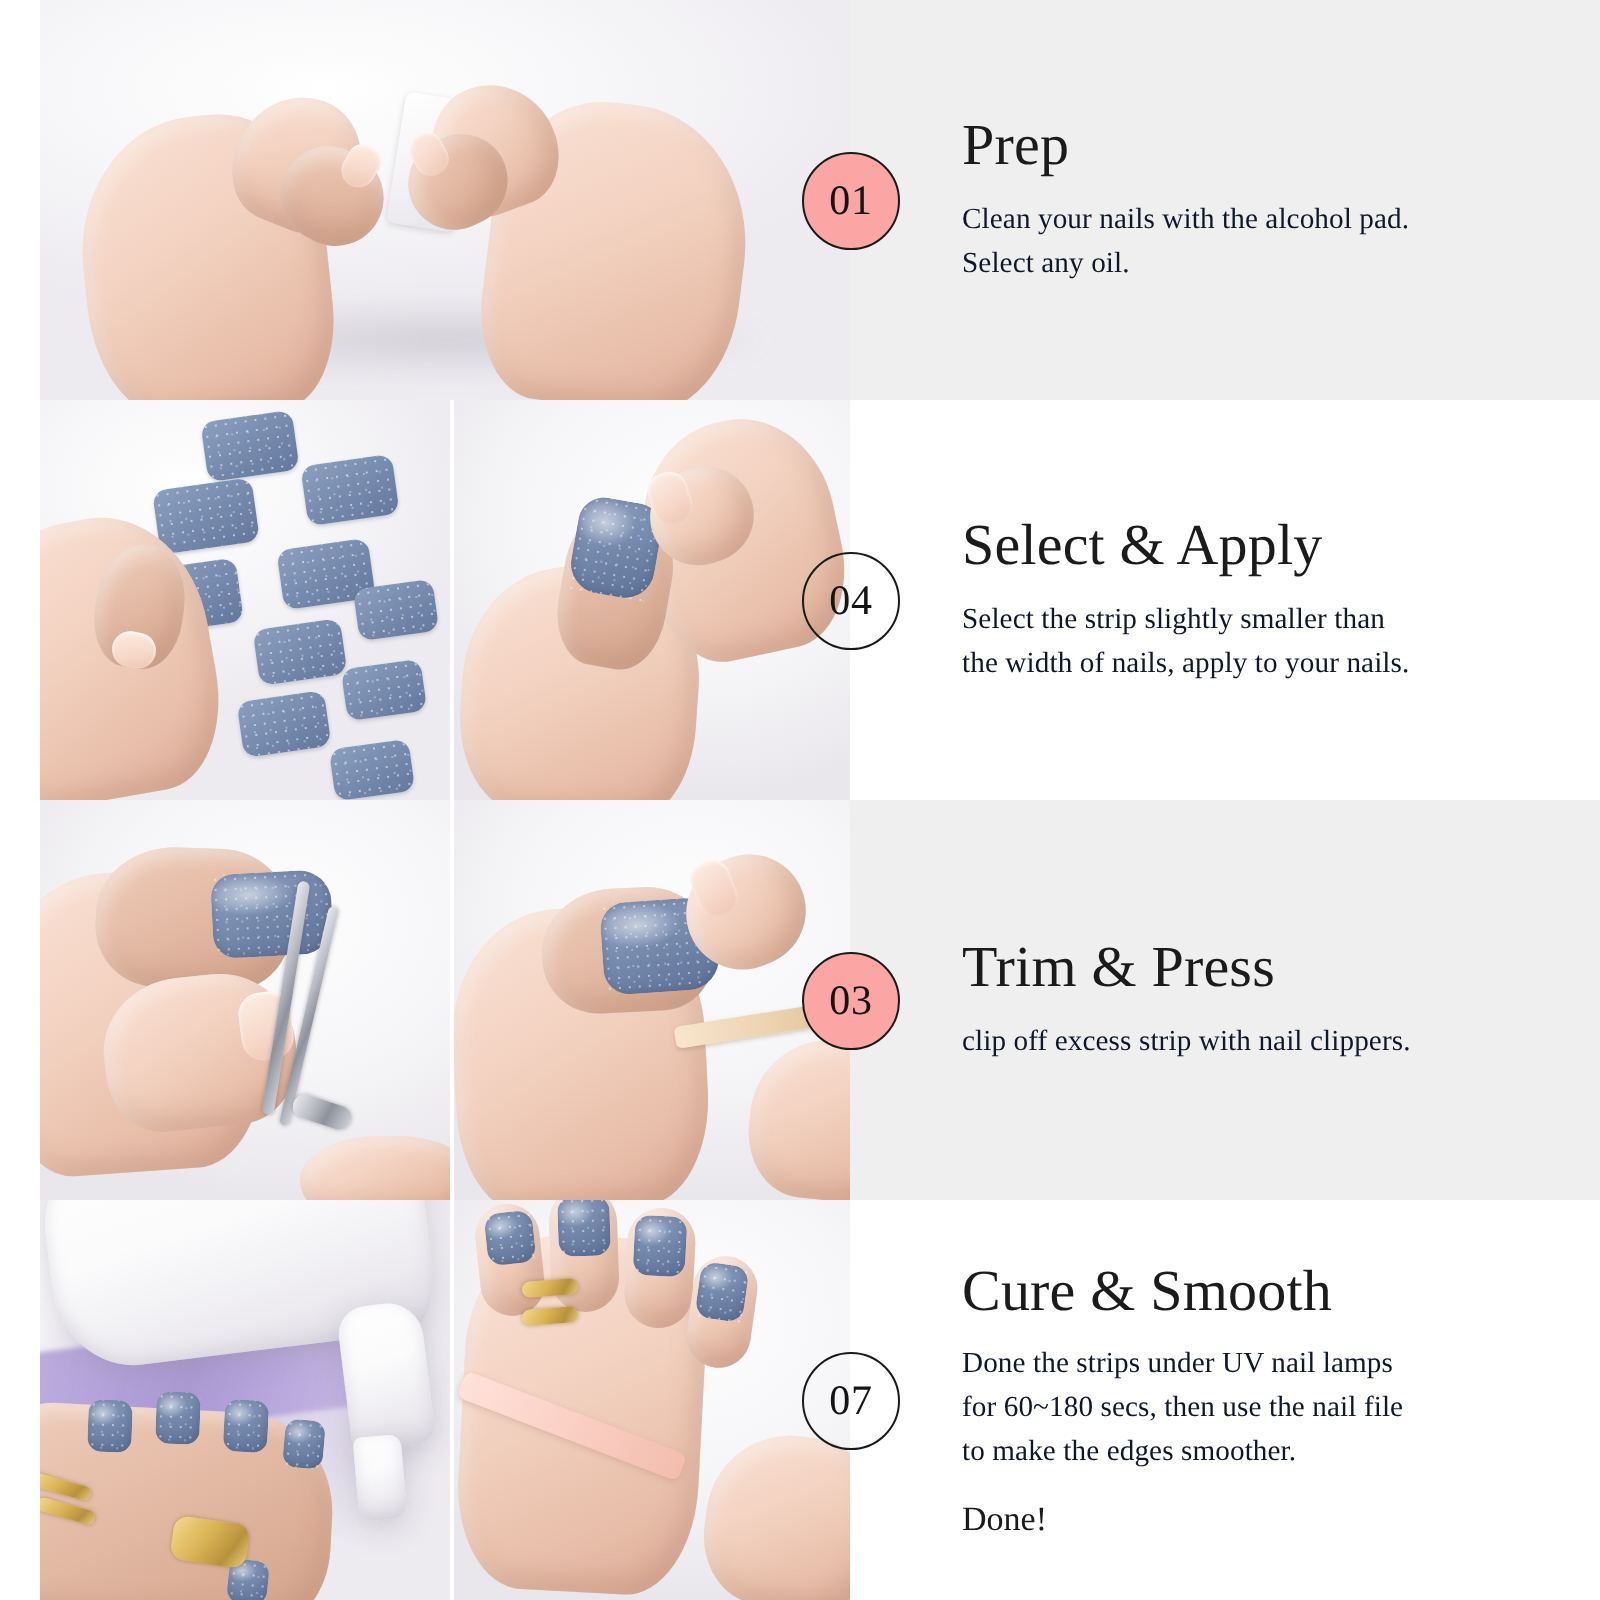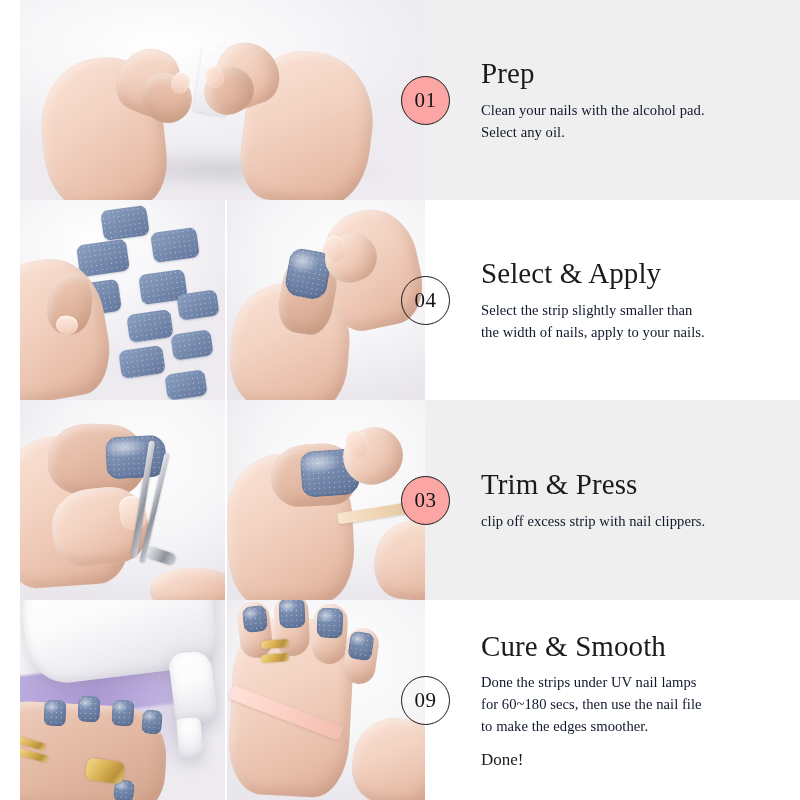--- a/index.html
+++ b/index.html
@@ -410,17 +410,17 @@
     <div class="text-zone">
       <div class="step-title">Cure &amp; Smooth</div>
       <div class="step-desc">
         <span>Done the strips under UV nail lamps</span>
         <span>for 60~180 secs, then use the nail file</span>
         <span>to make the edges smoother.</span>
       </div>
       <div class="done-note">Done!</div>
     </div>
     <div class="badge">
-      <span class="badge-num">09</span>
+      <span class="badge-num">07</span>
     </div>
   </div>
 
 </div>
 
 </body></html>

